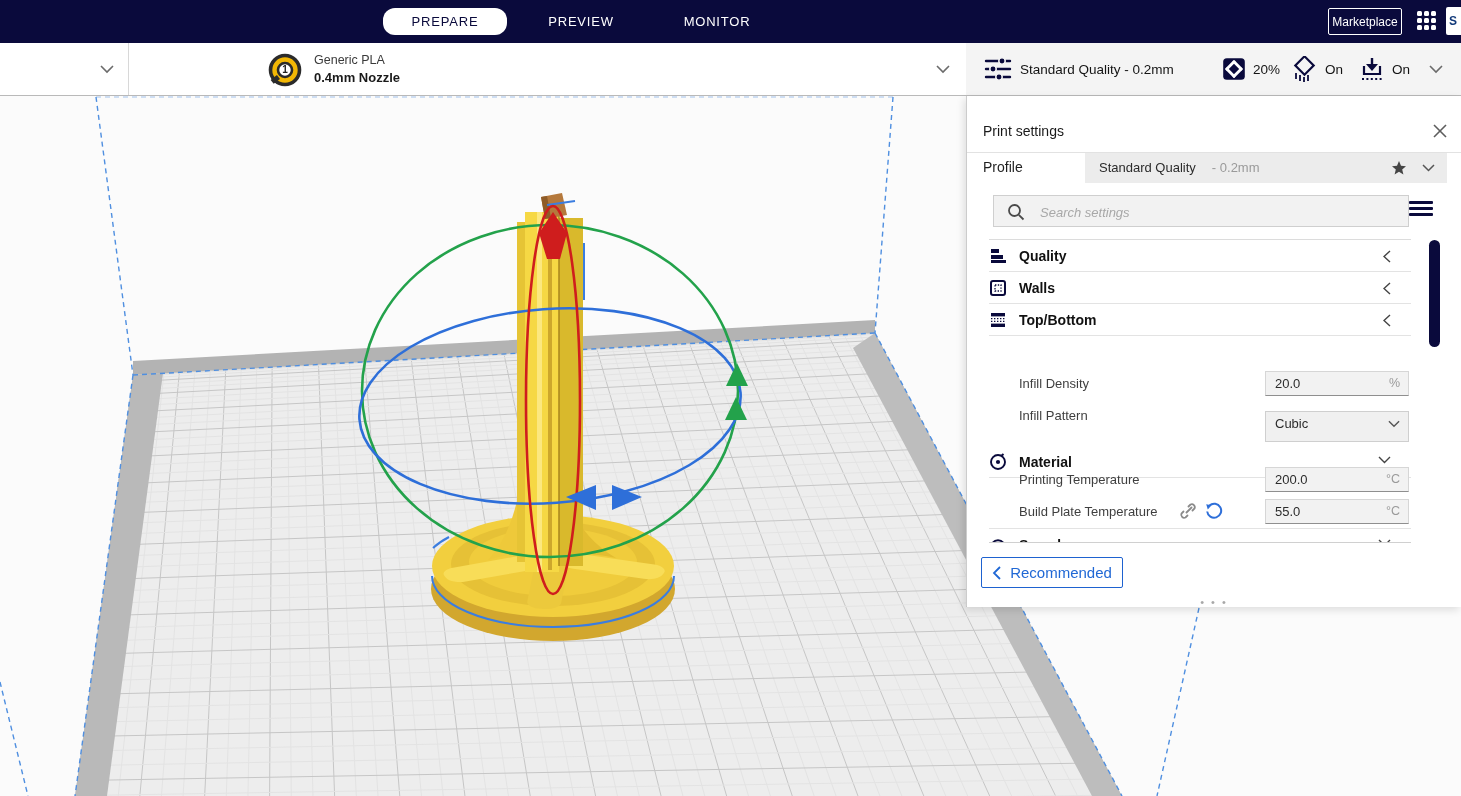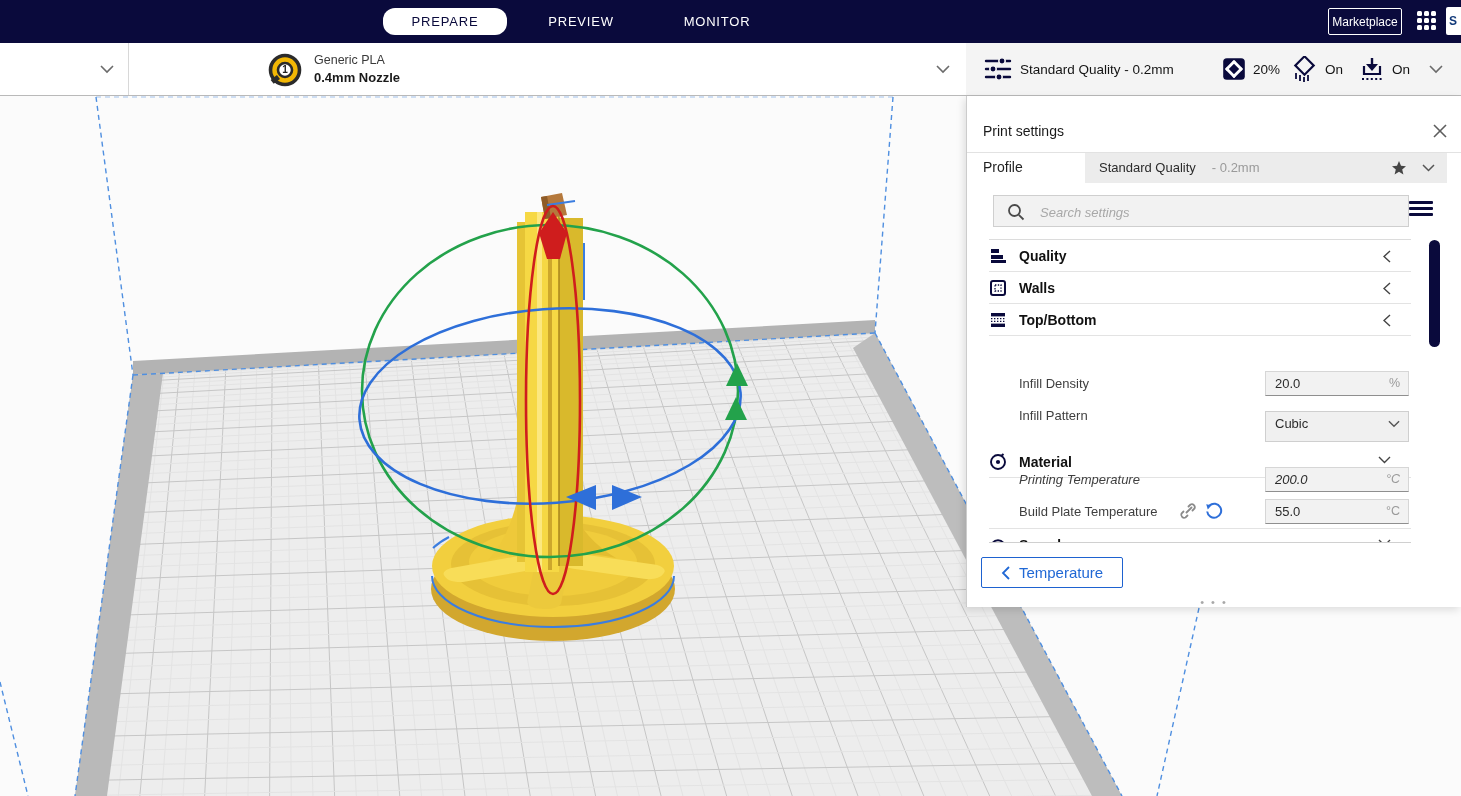--- a/index.html
+++ b/index.html
@@ -471,21 +471,21 @@
         <circle cx="9" cy="9" r="7" fill="none" stroke="#0a0a3c" stroke-width="1.9"></circle>
         <circle cx="9" cy="9" r="2.1" fill="#0a0a3c"></circle>
         <line x1="12.5" y1="2.8" x2="14.5" y2="1" stroke="#0a0a3c" stroke-width="1.9"></line>
       </svg>
       <span class="cat-label">Material</span>
       <svg class="row-chev" width="13" height="8" viewBox="0 0 13 8">
           <polyline points="1,1 6.5,6.5 12,1" fill="none" stroke="#444" stroke-width="1.4"></polyline>
         </svg>
     </div>
 
-    <div class="set-row" style="top:224px;font-style:italic;">
+    <div class="set-row" style="top:224px;">
       <span class="set-label">Printing Temperature</span>
       <div class="set-field">
         <span class="val">200.0</span>
         <span class="unit">°C</span>
       </div>
     </div>
 
     <div class="set-row" style="top:256px;">
       <span class="set-label modified">Build Plate Temperature</span>
       <svg class="mini-ic" style="right:230px;" viewBox="0 0 18 18">
@@ -517,17 +517,17 @@
     </div>
   </div>
 
   <div class="scrollbar"></div>
 
   <div class="panel-footer">
     <div class="rec-btn">
       <svg width="9" height="14" viewBox="0 0 9 14">
           <polyline points="8,1 2,7 8,13" fill="none" stroke="#2068d5" stroke-width="1.8"></polyline>
         </svg>
-      <span>Temperature</span>
+      <span>Recommended</span>
     </div>
   </div>
   <div class="panel-handle">• • •</div>
 </div>
 
 </body></html>

